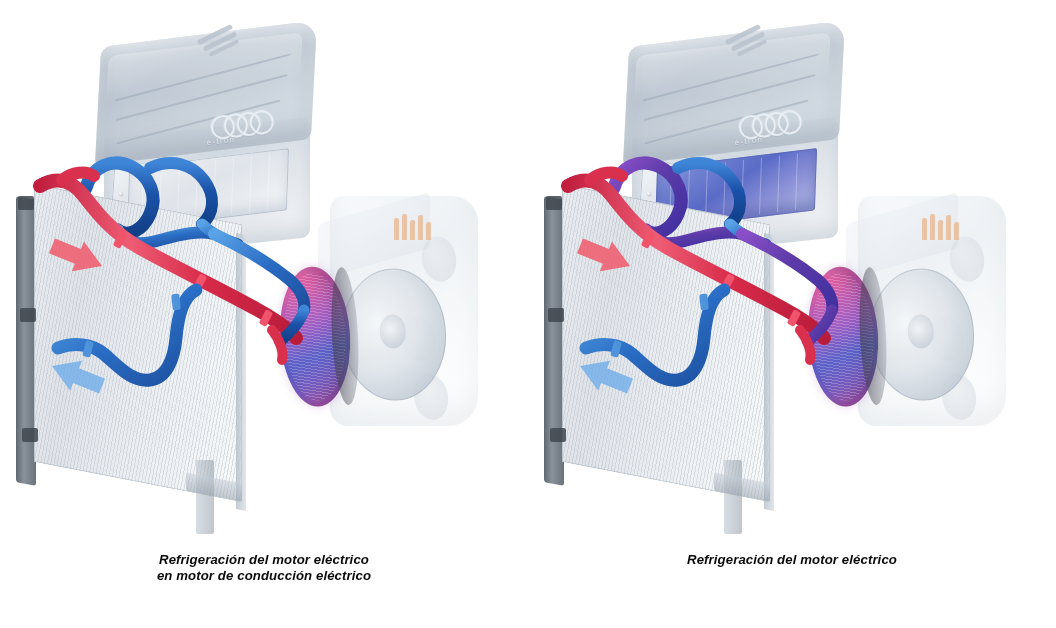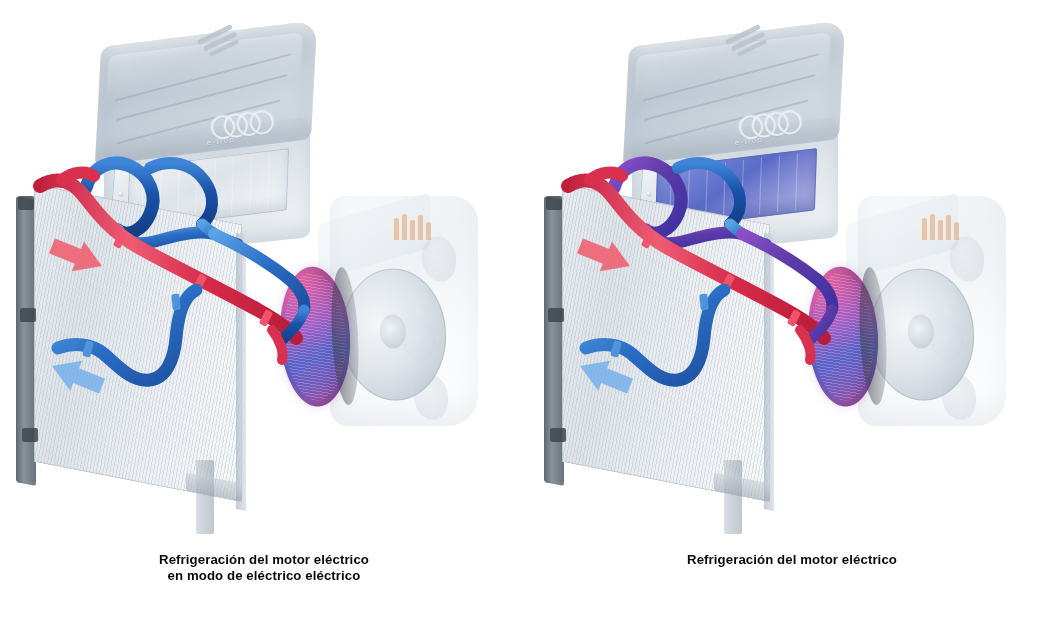--- a/index.html
+++ b/index.html
@@ -19,21 +19,21 @@
 
   .stage{position:absolute;left:0;top:8px;width:528px;height:530px;}
 
   
   .caption{
     position:absolute;left:0;width:528px;top:552px;
     text-align:center;
     font-size:13.2px;font-weight:bold;color:#0b0b0b;
     line-height:15.5px;letter-spacing:.1px;
   }
-  .caption .ln{display:block;white-space:nowrap;}
+  .caption .ln{display:block;white-space:nowrap;font-style:italic;}
 
   
   .engine-grp{position:absolute;left:0;top:0;width:528px;height:530px;}
 
   
   .cover{
     position:absolute;left:98px;top:26px;width:216px;height:118px;
     background:linear-gradient(160deg,#c2cbd6 0%,#b9c3cf 30%,#c9d2db 65%,#d7dee6 100%);
     border-radius:10px 22px 8px 6px;
     transform:skewY(-7deg) skewX(-3deg);
@@ -339,21 +339,21 @@
       </div>
       <div class="arrow" style="left:46px;top:350px;">
         <svg width="62" height="46" viewBox="0 0 62 46">
           <path d="M58,10 L30,10 L30,2 L4,18 L30,34 L30,26 L58,26 Z" fill="#6fadea" opacity=".80" transform="rotate(22 31 18)"></path>
         </svg>
       </div>
     </div>
 
     <div class="caption">
       <span class="ln">Refrigeración del motor eléctrico</span>
-      <span class="ln">en modo de eléctrico eléctrico</span>
+      <span class="ln">en motor de conducción eléctrico</span>
     </div>
   </div>
 
   <div class="panel right">
     <div class="stage">
 
       <div class="trans-top"></div>
       <div class="trans">
         <div class="port" style="left:92px;top:40px;"></div>
         <div class="port" style="left:72px;top:120px;"></div>

